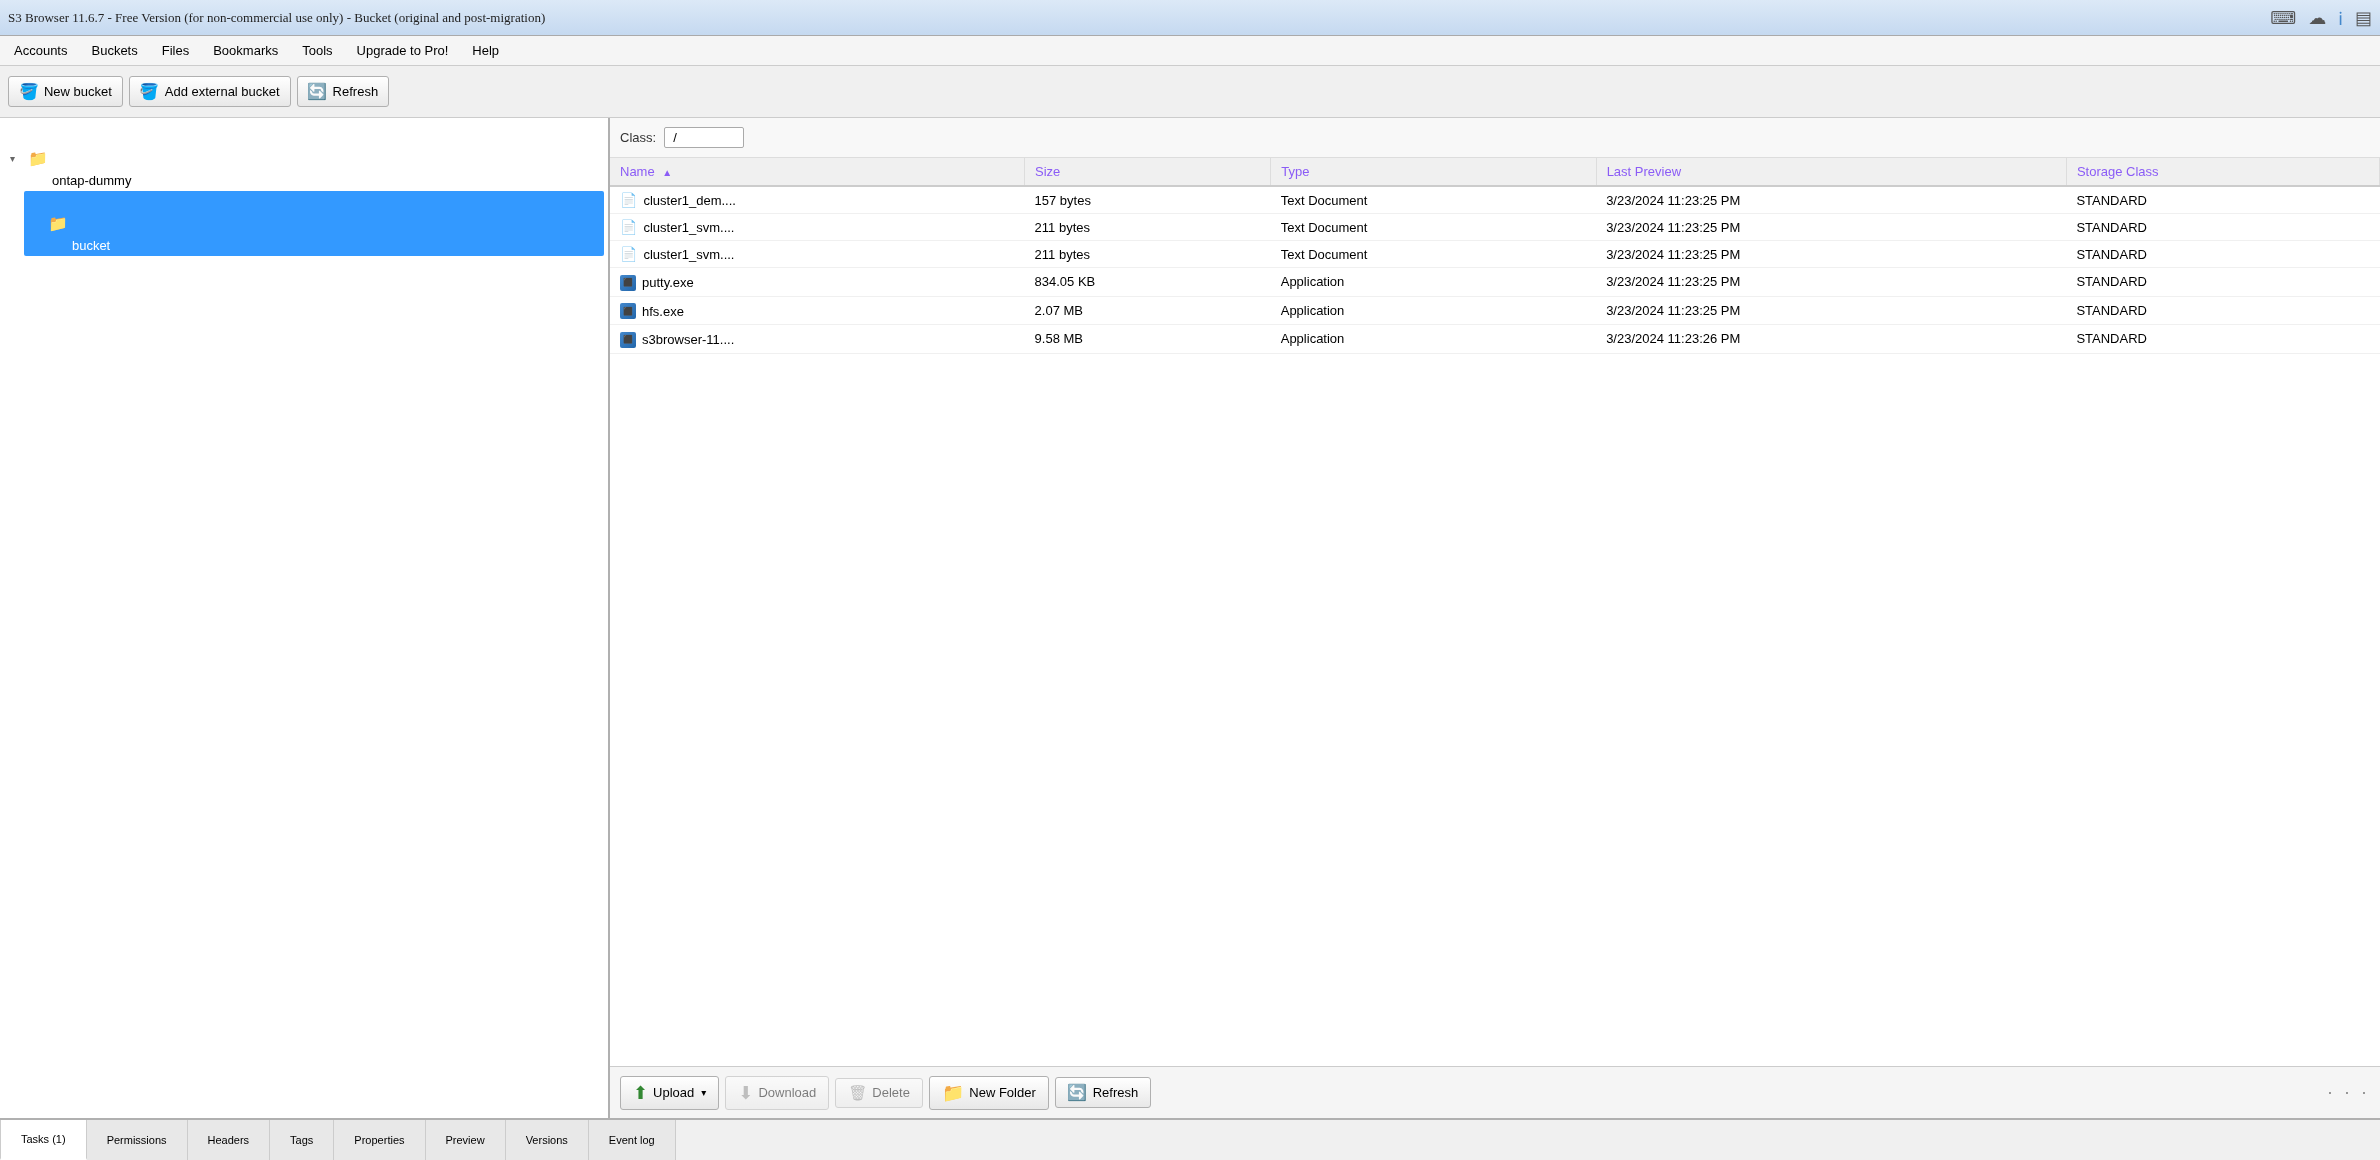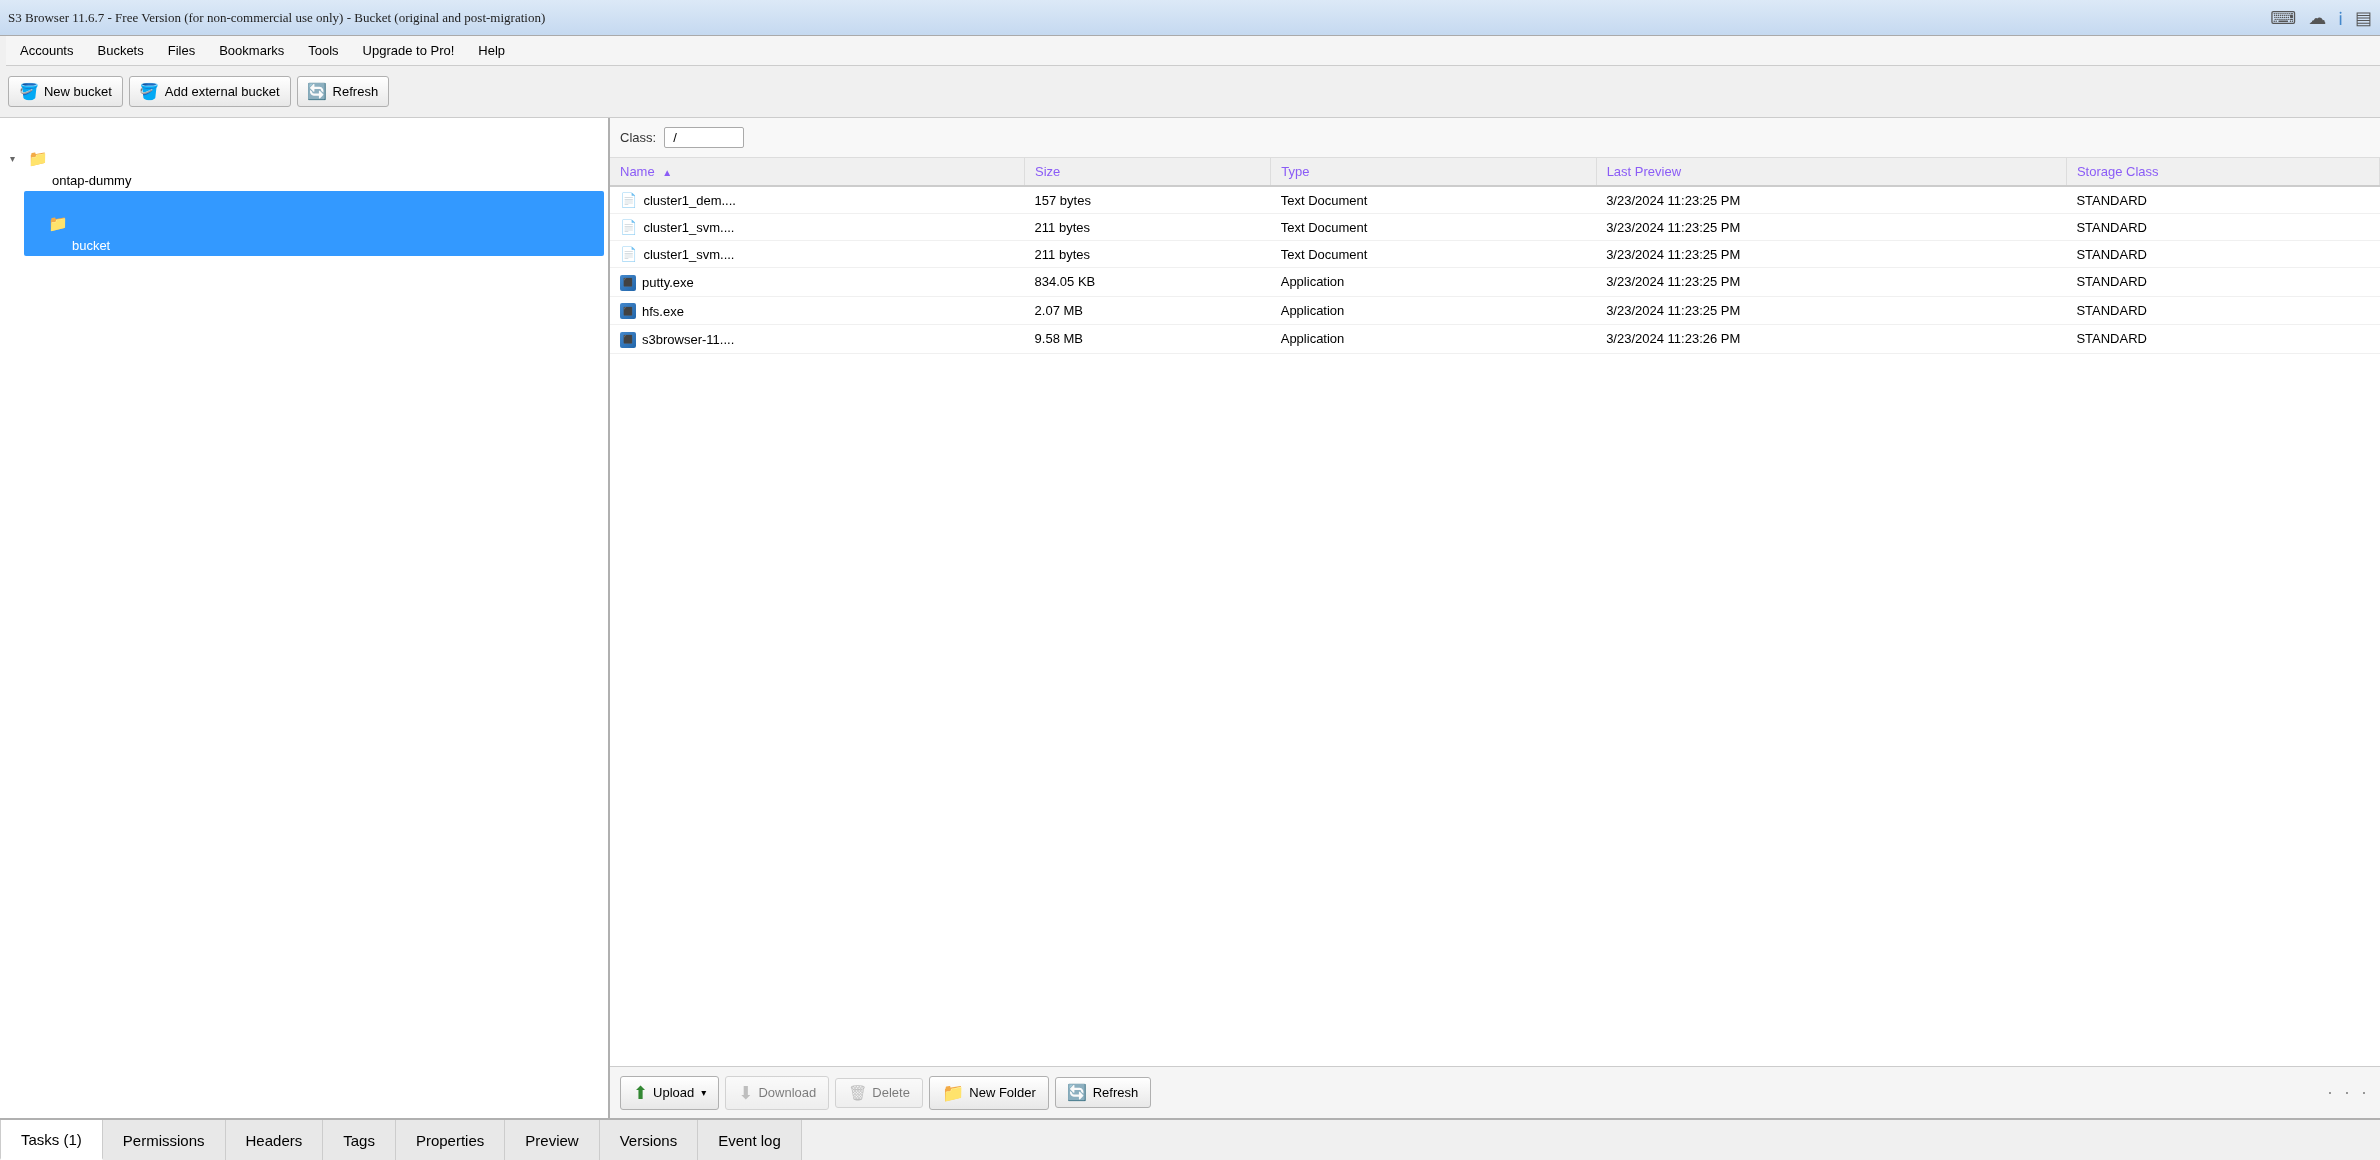--- a/index.html
+++ b/index.html
@@ -46,21 +46,20 @@
 
     
     .menu-bar {
       background: #f5f5f5;
       border-bottom: 1px solid #ccc;
       padding: 0 4px;
       height: 30px;
       display: flex;
       align-items: center;
       gap: 4px;
-      margin-left: 6px;
     }
     .menu-item {
       padding: 4px 10px;
       cursor: pointer;
       border-radius: 3px;
       font-size: 13px;
     }
 
     
     .toolbar {
@@ -255,21 +254,21 @@
     .status-tabs {
       background: #f0f0f0;
       border-top: 2px solid #b0b0b0;
       height: 42px;
       display: flex;
       align-items: center;
       padding: 0 0;
     }
     .tab-item {
       padding: 8px 20px;
-      font-size: 15px;
+      font-size: 11px;
       cursor: pointer;
       border-right: 1px solid #ccc;
       height: 100%;
       display: flex;
       align-items: center;
       background: #e8e8e8;
     }
     .tab-item:first-child {
       border-left: 1px solid #ccc;
     }

